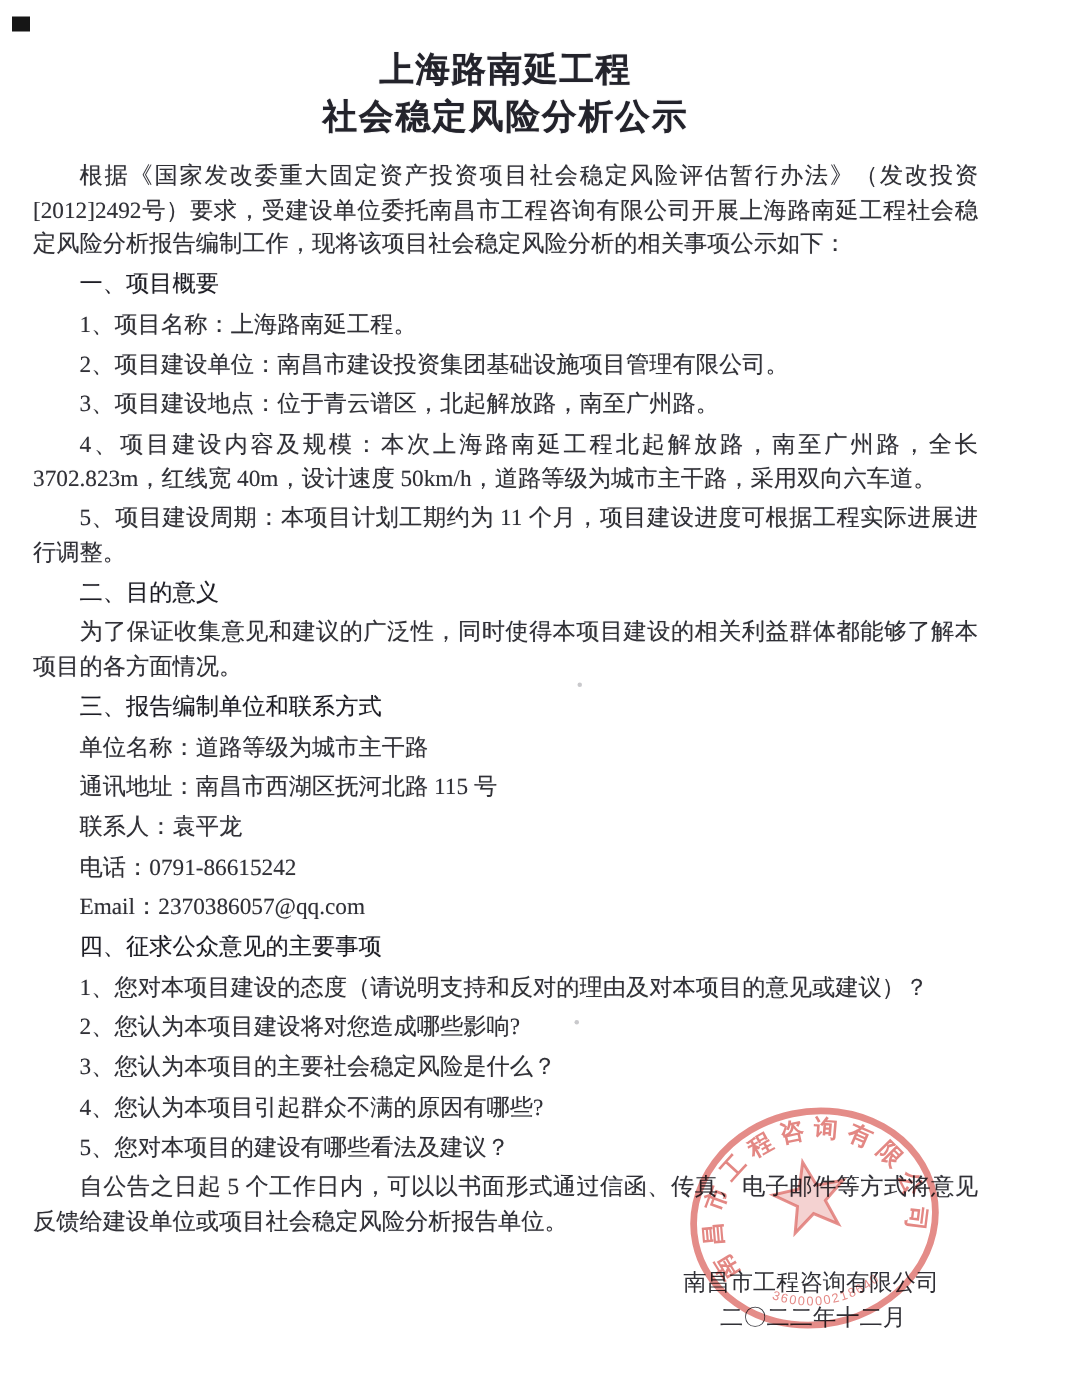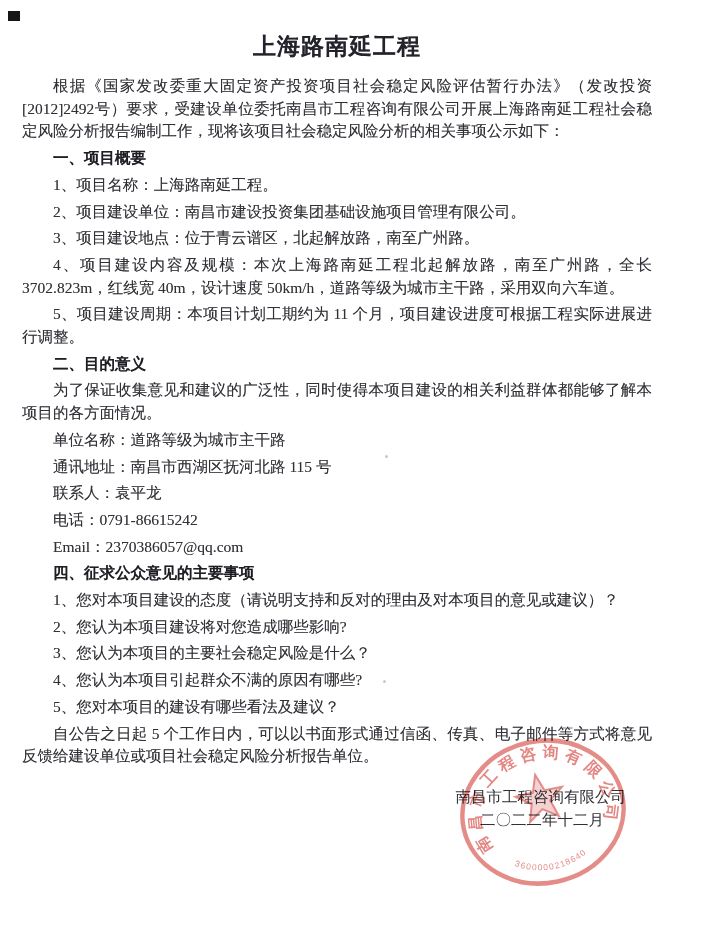--- a/index.html
+++ b/index.html
@@ -27,21 +27,21 @@
   .body-text { margin-top:13px; }
   .body-text p {
     margin:4px;
     font-size:15.5px;
     line-height:22.7px;
     text-align:justify;
     text-shadow:0 0 .5px rgba(45,45,55,.4);
   }
   .indent { text-indent:31px; }
   .heading {
-    font-weight:bold;
+    font-weight:normal;
     color:#1d1d24;
     font-family:"Liberation Sans","DejaVu Sans",sans-serif;
     text-shadow:0 0 .5px rgba(25,25,35,.5);
   }
   .signature {
     margin-top:17px;
     text-align:right;
     font-size:15.5px;
   }
   .sig-company { padding-right:30px; line-height:23px; margin:0; }
@@ -70,35 +70,37 @@
 <div class="page">
 
   <div class="corner-mark"></div>
   <div class="speck speck-1"></div>
   <div class="speck speck-2"></div>
 
   <div class="content">
 
     <div class="titles">
       <div class="title-l1">上海路南延工程</div>
+      <div class="title-l2">社会稳定风险分析公示</div>
     </div>
 
     <div class="body-text">
       <p class="indent">根据《国家发改委重大固定资产投资项目社会稳定风险评估暂行办法》（发改投资[2012]2492号）要求，受建设单位委托南昌市工程咨询有限公司开展上海路南延工程社会稳定风险分析报告编制工作，现将该项目社会稳定风险分析的相关事项公示如下：</p>
 
       <p class="indent heading">一、项目概要</p>
       <p class="indent">1、项目名称：上海路南延工程。</p>
       <p class="indent">2、项目建设单位：南昌市建设投资集团基础设施项目管理有限公司。</p>
       <p class="indent">3、项目建设地点：位于青云谱区，北起解放路，南至广州路。</p>
       <p class="indent">4、项目建设内容及规模：本次上海路南延工程北起解放路，南至广州路，全长 3702.823m，红线宽 40m，设计速度 50km/h，道路等级为城市主干路，采用双向六车道。</p>
       <p class="indent">5、项目建设周期：本项目计划工期约为 11 个月，项目建设进度可根据工程实际进展进行调整。</p>
 
       <p class="indent heading">二、目的意义</p>
       <p class="indent">为了保证收集意见和建议的广泛性，同时使得本项目建设的相关利益群体都能够了解本项目的各方面情况。</p>
 
+      <p class="indent heading">三、报告编制单位和联系方式</p>
       <p class="indent">单位名称：道路等级为城市主干路</p>
       <p class="indent">通讯地址：南昌市西湖区抚河北路 115 号</p>
       <p class="indent">联系人：袁平龙</p>
       <p class="indent">电话：0791-86615242</p>
       <p class="indent">Email：2370386057@qq.com</p>
 
       <p class="indent heading">四、征求公众意见的主要事项</p>
       <p class="indent">1、您对本项目建设的态度（请说明支持和反对的理由及对本项目的意见或建议）？</p>
       <p class="indent">2、您认为本项目建设将对您造成哪些影响?</p>
       <p class="indent">3、您认为本项目的主要社会稳定风险是什么？</p>

